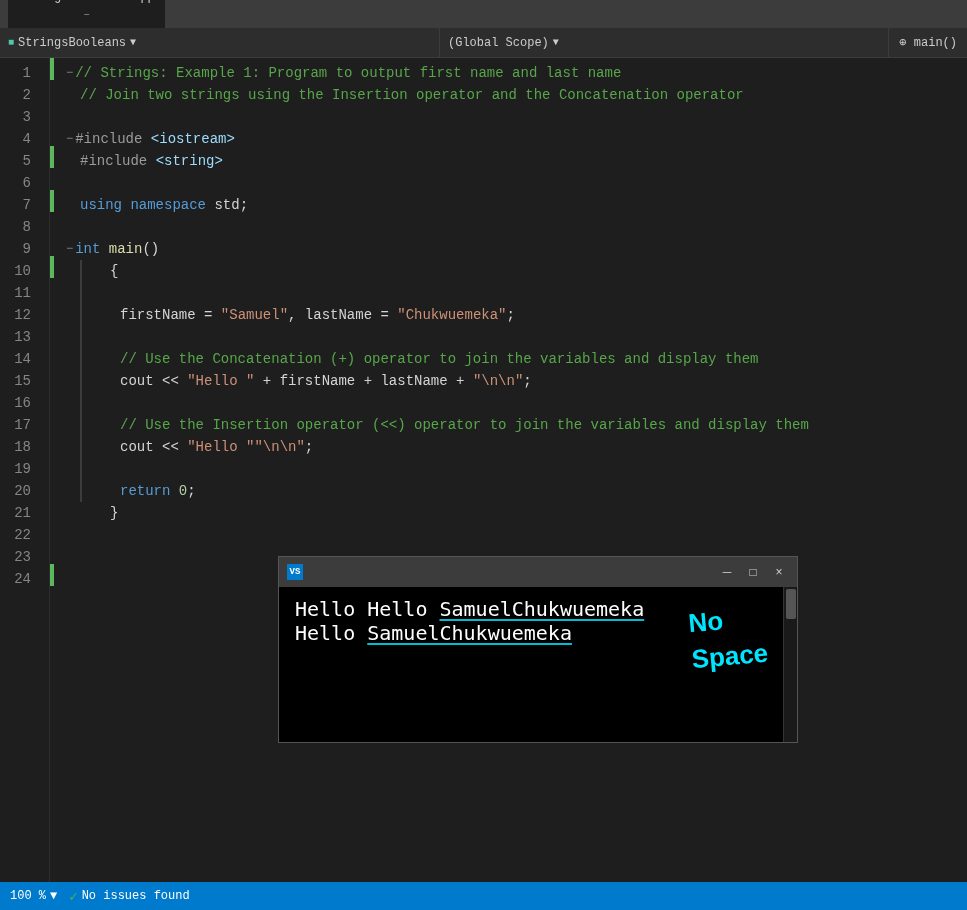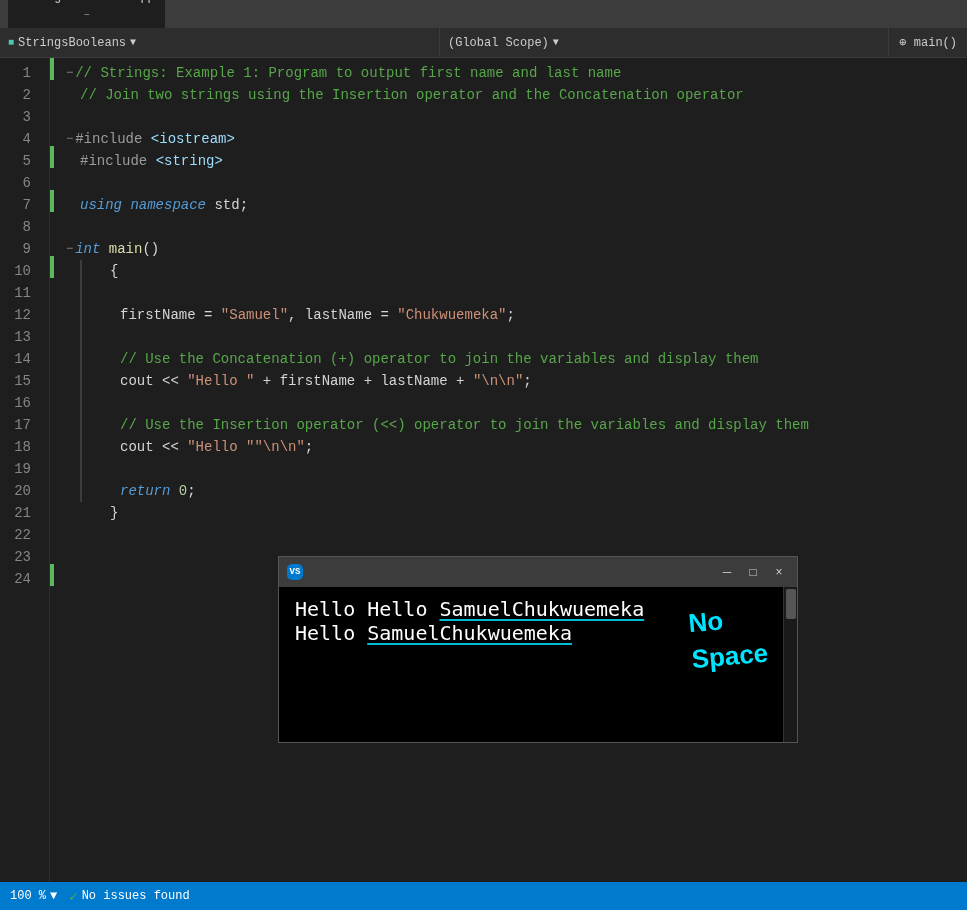--- a/index.html
+++ b/index.html
@@ -120,21 +120,21 @@
 
     
     .collapse-marker {
       color: #858585;
       margin-right: 2px;
       font-size: 12px;
     }
 
     
     .c-comment { color: #57a64a; }
-    .c-keyword { color: #569cd6; font-style: italic; }
+    .c-keyword { color: #569cd6; }
     .c-string-red { color: #ce9178; }
     .c-type { color: #4ec9b0; }
     .c-normal { color: #d4d4d4; }
     .c-hash { color: #9b9b9b; }
     .c-func { color: #dcdcaa; }
 
     
     .status-bar {
       background: #007acc;
       height: 28px;
@@ -181,21 +181,21 @@
     }
     .debug-title-left {
       display: flex;
       align-items: center;
       gap: 6px;
     }
     .debug-title-icon {
       width: 16px;
       height: 16px;
       background: #007acc;
-      border-radius: 5px;
+      border-radius: 0;
       display: inline-flex;
       align-items: center;
       justify-content: center;
       font-size: 9px;
       color: white;
       font-weight: bold;
     }
     .debug-window-controls {
       display: flex;
       gap: 6px;

